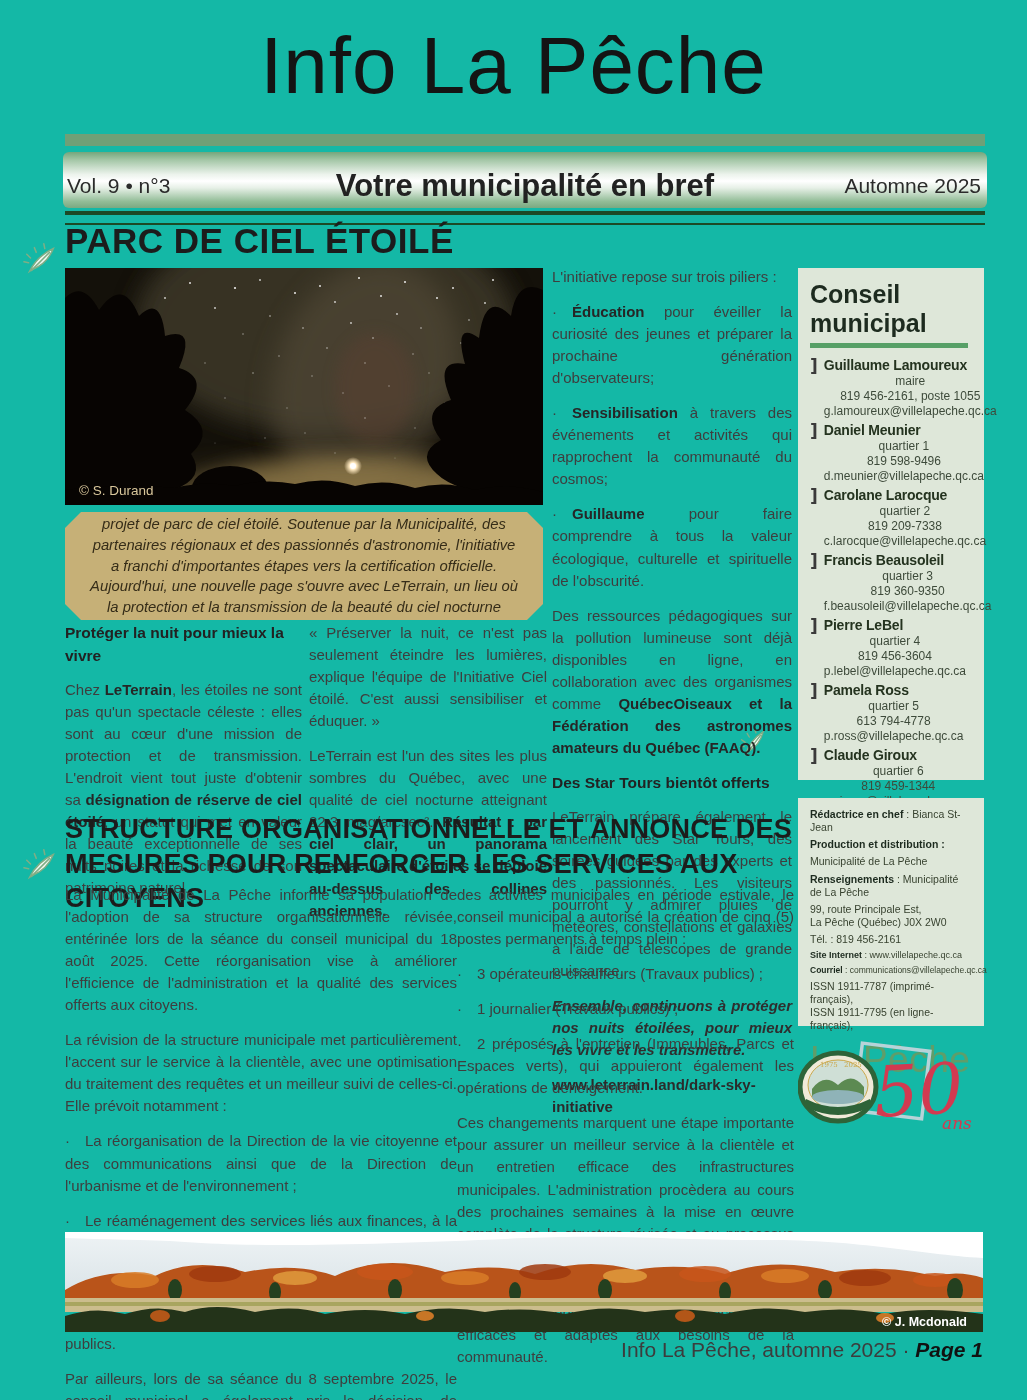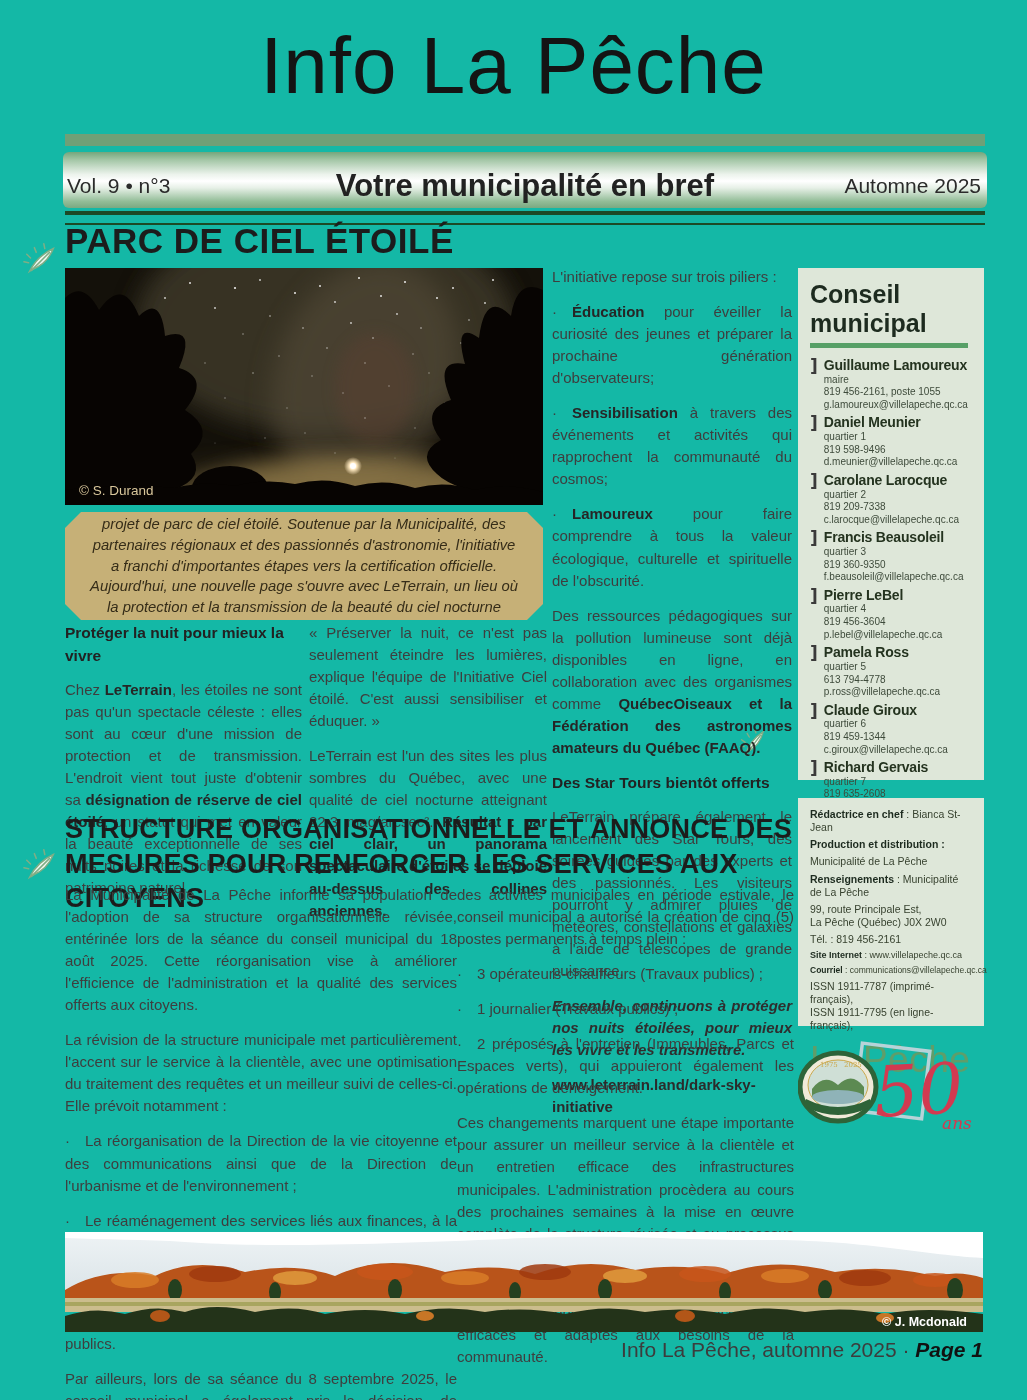--- a/index.html
+++ b/index.html
@@ -40,21 +40,21 @@
   .urlline{font-weight:700;color:#2b2b2b;text-align:left;}
   b{color:#262626;}
   
   .council{position:absolute;left:798px;top:268px;width:186px;height:512px;background:#dee7d9;
       box-sizing:border-box;padding:12px 10px 8px 12px;}
   .council h2{margin:0;font-size:25px;font-weight:700;color:#1d2b1f;}
   .council .rule{width:158px;height:5px;background:#57a067;margin:5px 0 10px 0;}
   .member{display:flex;gap:6px;margin-bottom:4px;}
   .member .bracket{font-family:"DejaVu Sans",sans-serif;font-weight:800;font-size:17px;color:#3a3a3a;line-height:1.05;}
   .member .m-name{font-size:14px;font-weight:700;color:#24331f;line-height:1.12;letter-spacing:-.2px;}
-  .member .m-detail{font-size:10px;color:#3d4a3a;line-height:1.26;white-space:nowrap;}
+  .member .m-detail{font-size:12px;color:#3d4a3a;line-height:1.26;white-space:nowrap;text-align:center;}
   
   .colL{left:65px;top:884px;width:392px;}
   .colR{left:457px;top:884px;width:337px;}
   
   .mastinfo{position:absolute;left:798px;top:798px;width:186px;height:228px;background:#dee7d9;
       box-sizing:border-box;padding:10px 10px 8px 12px;}
   .mastinfo p{margin:0 0 4px 0;font-size:10.5px;line-height:1.25;color:#37422f;}
   .mastinfo p b{color:#1d2b1f;}
   .mastinfo p.small1{font-size:9px;white-space:nowrap;}
   .mastinfo p.small2{font-size:8.5px;white-space:nowrap;}
@@ -200,21 +200,21 @@
 
   <div class="bodycol col2">
     <p>« Préserver la nuit, ce n'est pas seulement éteindre les lumières, explique l'équipe de l'Initiative Ciel étoilé. C'est aussi sensibiliser et éduquer. »</p>
     <p>LeTerrain est l'un des sites les plus sombres du Québec, avec une qualité de ciel nocturne atteignant 22,3 mag/arcsec². <b>Résultat : par ciel clair, un panorama spectaculaire d'étoiles se déploie au-dessus des collines anciennes.</b></p>
   </div>
 
   <div class="bodycol col3">
     <p>L'initiative repose sur trois piliers :</p>
     <p>· <b>Éducation</b> pour éveiller la curiosité des jeunes et préparer la prochaine génération d'observateurs;</p>
     <p>· <b>Sensibilisation</b> à travers des événements et activités qui rapprochent la communauté du cosmos;</p>
-    <p>· <b>Lamoureux</b> pour faire comprendre à tous la valeur écologique, culturelle et spirituelle de l'obscurité.</p>
+    <p>· <b>Guillaume</b> pour faire comprendre à tous la valeur écologique, culturelle et spirituelle de l'obscurité.</p>
     <p>Des ressources pédagogiques sur la pollution lumineuse sont déjà disponibles en ligne, en collaboration avec des organismes comme <b>QuébecOiseaux et la Fédération des astronomes amateurs du Québec (FAAQ).</b></p>
     <p class="subhead">Des Star Tours bientôt offerts</p>
     <p>LeTerrain prépare également le lancement des Star Tours, des soirées guidées par des experts et des passionnés. Les visiteurs pourront y admirer pluies de météores, constellations et galaxies à l'aide de télescopes de grande puissance.</p>
     <p class="closing">Ensemble, continuons à protéger nos nuits étoilées, pour mieux les vivre et les transmettre.</p>
     <p class="urlline">www.leterrain.land/dark-sky-initiative</p>
   </div>
 
   <div class="council">
     <h2>Conseil municipal</h2>
     <div class="rule"></div>

